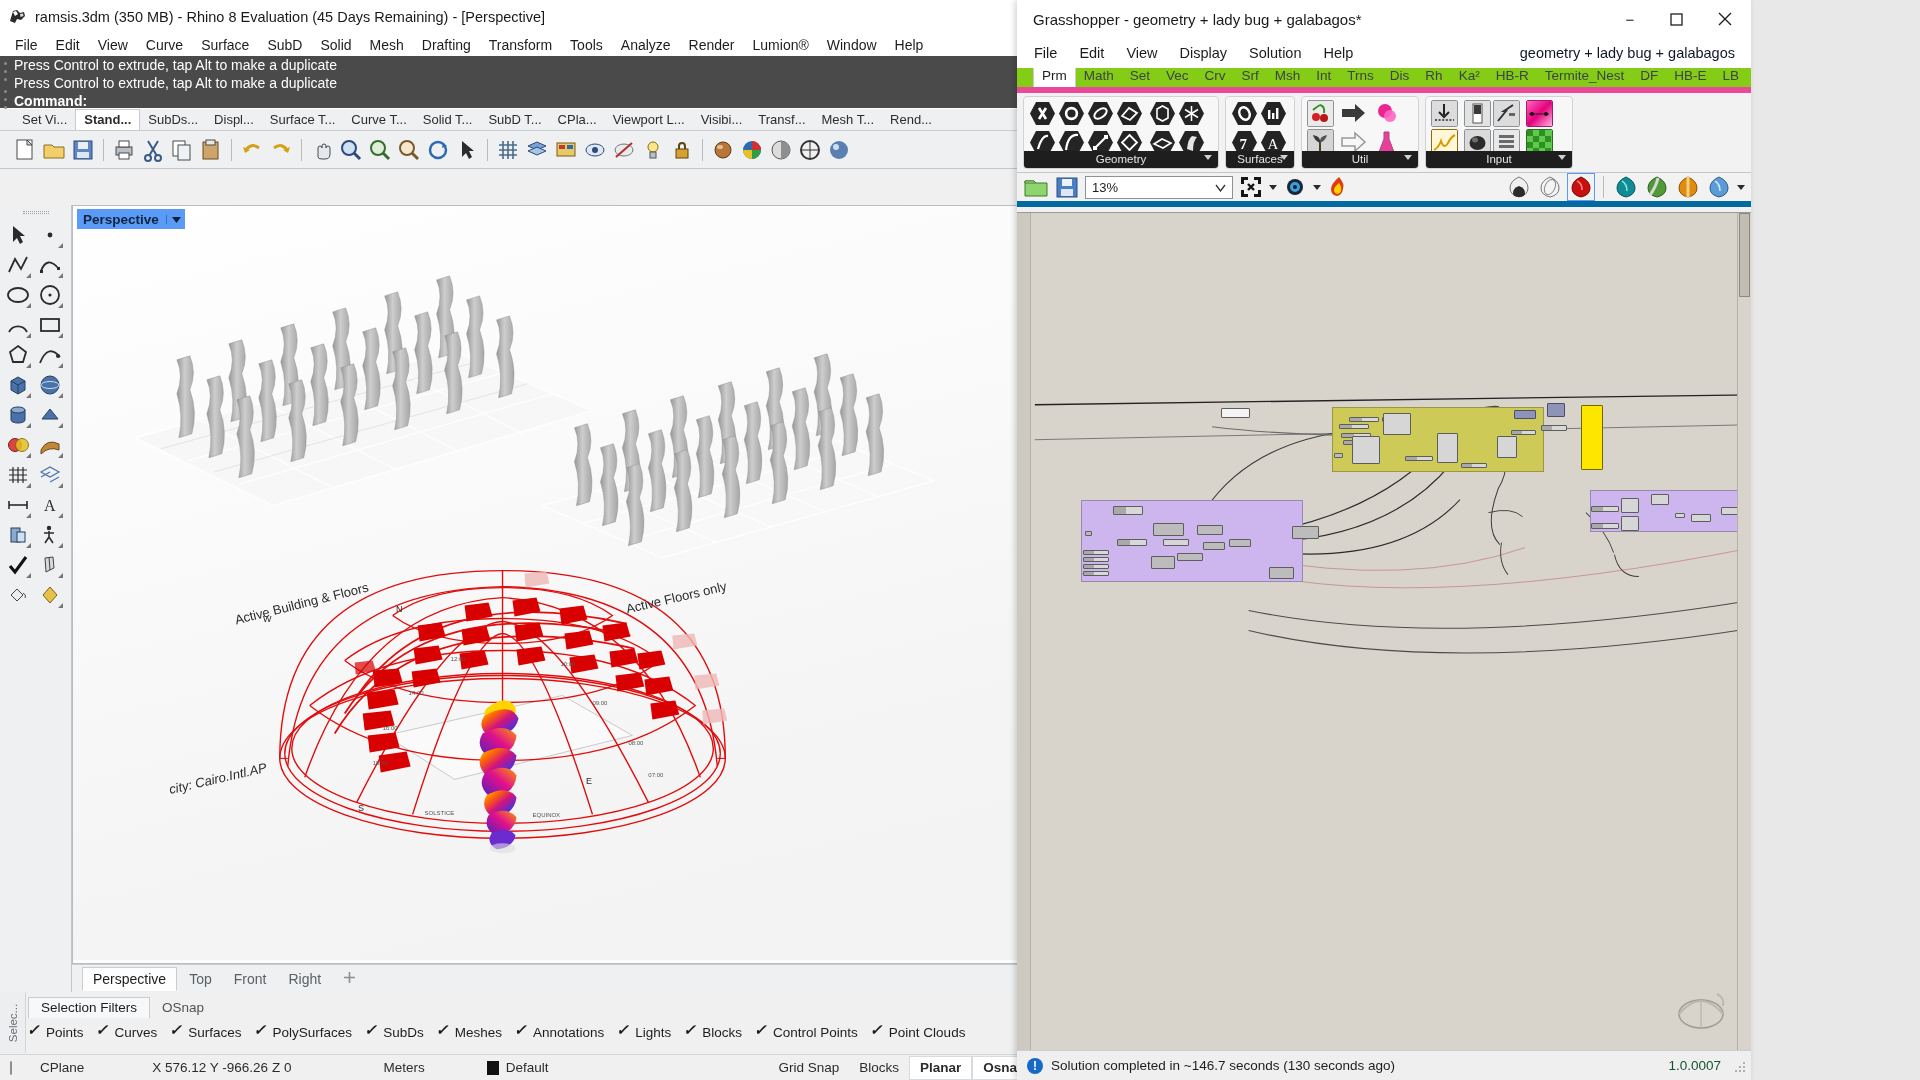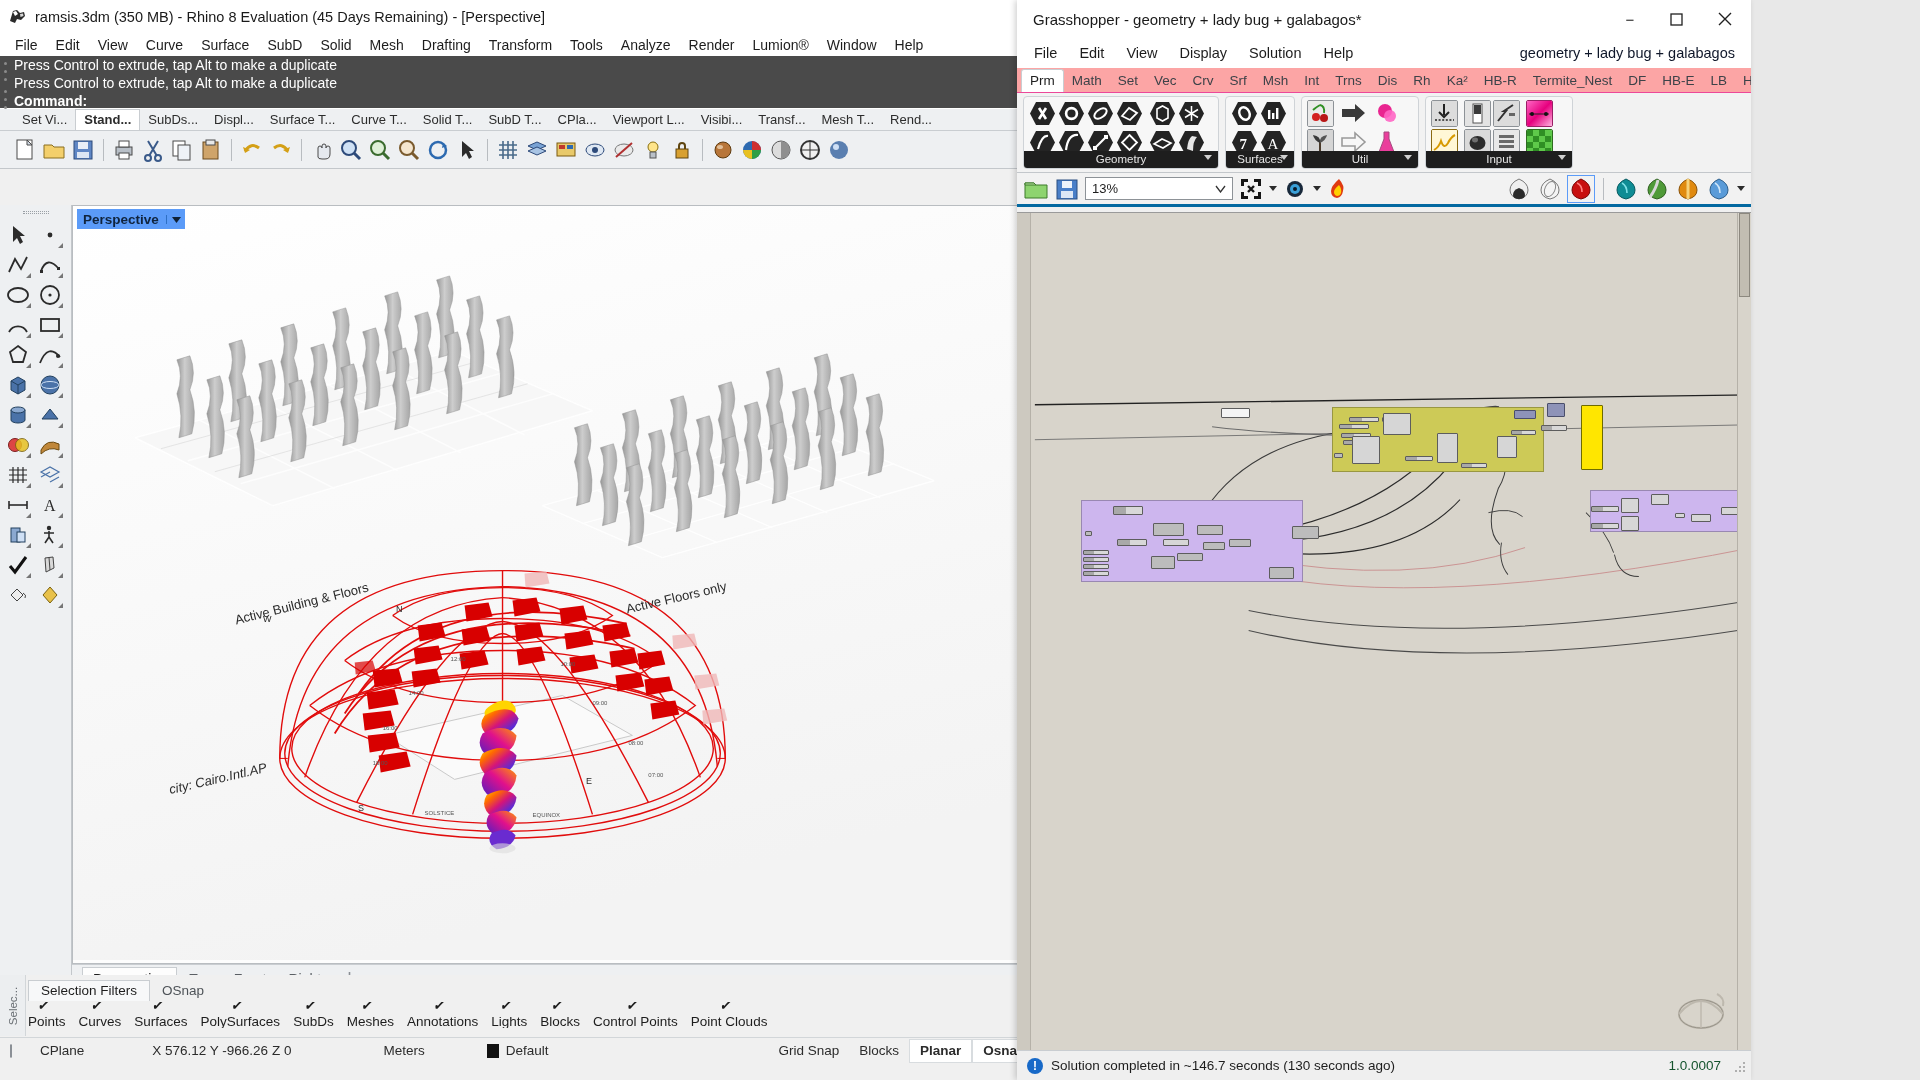--- a/index.html
+++ b/index.html
@@ -61,32 +61,32 @@
               background:#5b9bf8; color:#10243d; font-weight:bold; font-size:13.5px; height:20px; padding:0 3px 0 6px;}
   .vp-label .caret { margin-left:7px; border-left:1px solid #2e6fc4; padding-left:4px; display:flex; align-items:center;}
 
   .vp-tabs { position:absolute; left:72px; bottom:0; right:0; height:28px; background:#eef0f2;
              display:flex; align-items:center; padding-left:10px; font-size:14px; color:#5a5f64; gap:2px;
              border-top:1px solid #c9cdd1;}
   .vp-tabs span { padding:3px 10px; }
   .vp-tabs span.active { background:#fdfdfd; color:#1d1d1d; border:1px solid #c9cdd1; border-bottom-color:#fdfdfd;}
 
   
-  .rh-bottom { position:absolute; left:0; bottom:17px; width:100%; height:88px; background:#f0f0f0;padding-left:47px;}
+  .rh-bottom { position:absolute; left:0; bottom:0; width:100%; height:88px; background:#f0f0f0;padding-left:47px;}
   .rh-selfilter-rail { position:absolute; left:0; top:0; width:26px; height:61px; background:#eceef0;
      border-right:1px solid #d2d6d9;}
   .rh-selfilter-rail span { position:absolute; left:50%; top:50%; transform:translate(-50%,-50%) rotate(-90deg);
      white-space:nowrap; font-size:11.5px; color:#6a6f74;}
   .rh-sf-tabs { position:absolute; left:28px; top:2px; height:24px; display:flex; align-items:flex-end;
                 font-size:13.5px; }
   .rh-sf-tabs span { padding:2px 12px 3px; color:#4e5358;}
   .rh-sf-tabs span.active { background:#f7f8f9; color:#1d1d1d; border:1px solid #c9cdd1; border-bottom:none;}
   .rh-sf-items { position:absolute; left:28px; top:27px; height:26px; display:flex; align-items:center;
                  font-size:13.5px; color:#1d1d1d; overflow:hidden; width:992px;}
-  .rh-sf-items label { display:flex; align-items:center; margin-right:13px; white-space:nowrap;flex-direction:column;}
+  .rh-sf-items label { display:flex; align-items:center; margin-right:13px; white-space:nowrap;}
   .ck { width:13px; height:13px; margin-right:5px; position:relative; }
   .ck:after { content:"✓"; position:absolute; left:-1px; top:-5px; font-size:15px; color:#1d1d1d; font-weight:bold;}
   .rh-statusbar { position:absolute; left:0; bottom:0; width:100%; height:26px; background:#f0f0f0;
      border-top:1px solid #d2d6d9; display:flex; align-items:center; font-size:13.5px; color:#2c2c2c;}
   .rh-statusbar .cell { padding:0 10px; white-space:nowrap;}
   .rh-statusbar .cell.b { font-weight:bold; background:#ffffff; height:24px; display:flex; align-items:center;
       border:1px solid #d8dcdf; }
   .lockglyph { width:10px;height:14px;border:1.6px solid #8b9096; margin-left:10px; border-radius:1px;}
   .swatch { width:12px; height:14px; background:#111; display:inline-block; margin-right:7px;}
 
@@ -95,40 +95,40 @@
         box-shadow:-2px 0 6px rgba(0,0,0,.18); }
   .gh-title { height:38px; background:#ffffff; display:flex; align-items:center; font-size:15px; color:#1a1a1a;}
   .gh-title .t { padding-left:16px; flex:1 1 auto;}
   .wbtn { width:46px; height:38px; display:flex; align-items:center; justify-content:center; font-size:15px; color:#202020;}
   .wbtn.close { width:52px;}
 
   .gh-menubar { height:30px; background:#ffffff; display:flex; align-items:center; font-size:14.5px; color:#1d1d1d;}
   .gh-menubar .m { padding:0 11px; }
   .gh-menubar .doc { margin-left:auto; padding-right:16px; font-size:14.5px; color:#0f172a;}
 
-  .gh-ribbon-tabs { height:25px; background:#fca5a5; display:flex; align-items:flex-end; font-size:13.5px;
-                    color:#3d4248; padding-left:4px; border-bottom:1px solid #ec4899; overflow:hidden;}
+  .gh-ribbon-tabs { height:25px; background:#84cc16; display:flex; align-items:flex-end; font-size:13.5px;
+                    color:#3d4248; padding-left:16px; border-bottom:6px solid #ec4899; overflow:hidden;}
   .gh-ribbon-tabs span { padding:3px 8px 4px; white-space:nowrap;}
   .gh-ribbon-tabs span.active { background:#ffffff; color:#1d1d1d; border:1px solid #c9cdd1; border-bottom:none;
        border-radius:3px 3px 0 0;}
 
   .gh-ribbon { height:80px; background:#f2f2f2; display:flex; align-items:flex-start; padding:3px 0 0 6px;
                gap:6px; border-bottom:1px solid #c3c7cb; overflow:hidden;}
   .gh-group { position:relative; background:#f7f7f7; border:1px solid #cfd3d7; border-radius:4px;
               height:73px; padding:3px 5px 0 5px; }
   .gh-group .cells { display:flex; gap:2px; }
   .gh-group .col { display:flex; flex-direction:column; gap:2px;}
   .gh-group .lbl { position:absolute; left:0; bottom:0; width:100%; height:17px; background:#1e1e1e;
       color:#e6e6e6; font-size:11.5px; text-align:center; line-height:17px; border-radius:0 0 3px 3px;}
   .gh-group .lbl .arr { position:absolute; right:6px; top:4px; width:0;height:0;
       border-left:4px solid transparent;border-right:4px solid transparent;border-top:5px solid #cfcfcf;}
   .hexico { width:27px; height:27px; }
   .sqico { width:27px; height:27px; border:1px solid #8d9297; border-radius:2px; overflow:hidden; position:relative;}
 
-  .gh-canvas-toolbar { height:34px; background:#f2f2f2; border-bottom:3px solid #0369a1; display:flex;
+  .gh-canvas-toolbar { height:34px; background:#f2f2f2; border-bottom:6px solid #0369a1; display:flex;
                        align-items:center; padding:0 6px; gap:5px;}
   .zoomsel { width:148px; height:23px; background:#ffffff; border:1px solid #8d9297; display:flex;
              align-items:center; padding:0 6px; font-size:13px; color:#1d1d1d; position:relative;}
   .zoomsel .v { flex:1 1 auto;}
   .tinycaret { width:0;height:0;border-left:4px solid transparent;border-right:4px solid transparent;
                border-top:5px solid #2b2b2b;}
 
   .gh-canvas { position:absolute; left:0; top:212px; right:0; bottom:30px; background:#d8d4cb;
                border-top:1px solid #9a9a9a; overflow:hidden;}
   .gh-vscroll { position:absolute; right:0; top:0; width:14px; height:100%; background:#d8d4cb;

